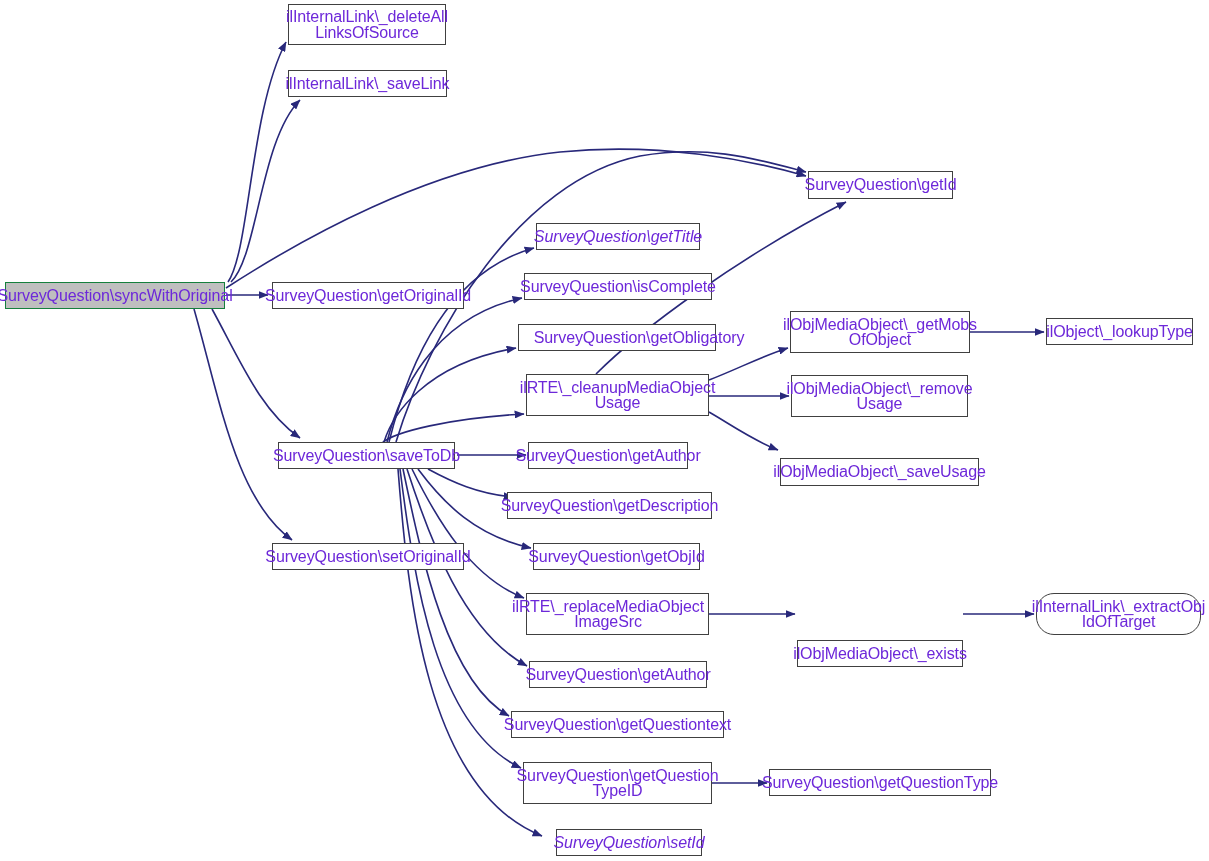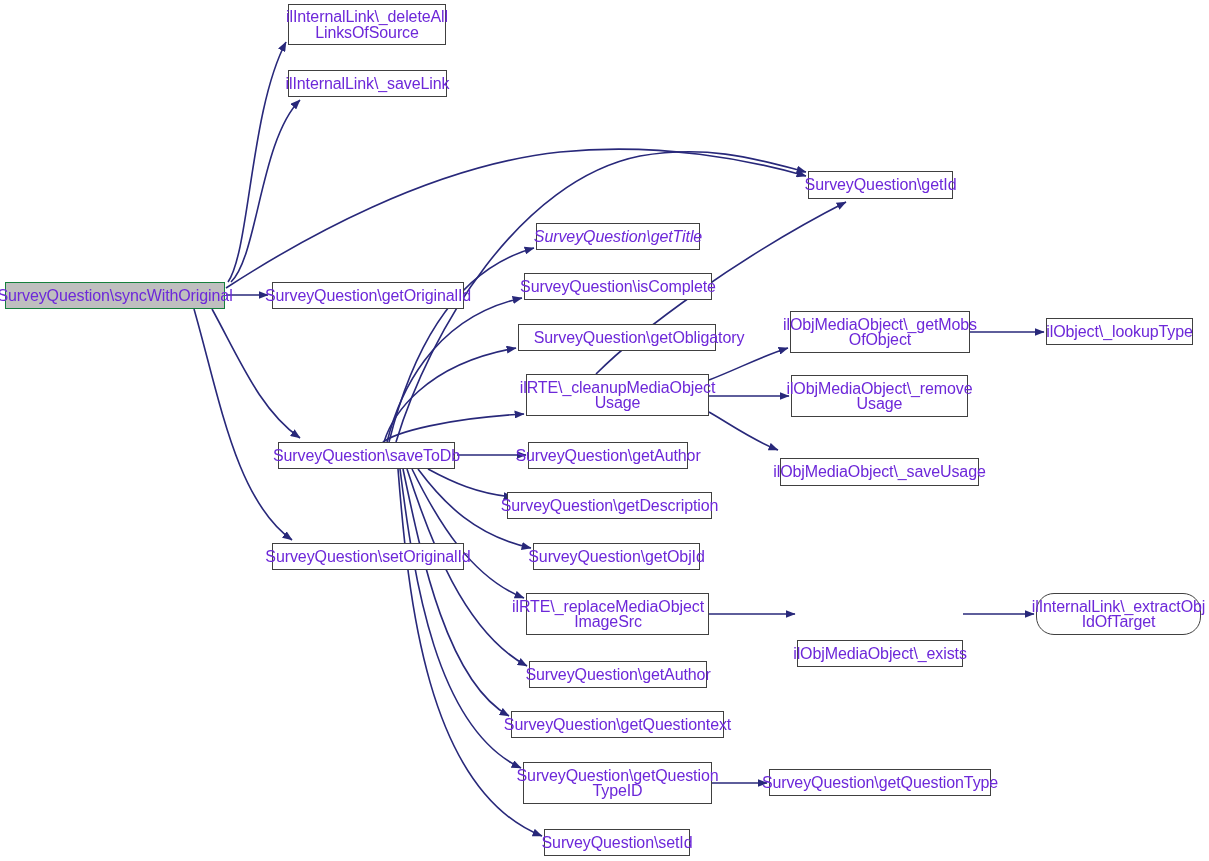--- a/index.html
+++ b/index.html
@@ -186,21 +186,21 @@
 
   <div class="node" style="left:511px; top:711px; width:213px; height:27px;">
     <span class="node-label">SurveyQuestion\getQuestiontext</span>
   </div>
 
   <div class="node" style="left:523px; top:762px; width:189px; height:42px;">
     <span class="node-label">SurveyQuestion\getQuestion
 TypeID</span>
   </div>
 
-  <div class="node" style="left:544px; top:829px; width:146px; height:27px;">
+  <div class="node" style="left:556px; top:829px; width:146px; height:27px;font-style:italic;">
     <span class="node-label">SurveyQuestion\setId</span>
   </div>
 
   <div class="node" style="left:790px; top:311px; width:180px; height:42px;">
     <span class="node-label">ilObjMediaObject\_getMobs
 OfObject</span>
   </div>
 
   <div class="node" style="left:791px; top:375px; width:177px; height:42px;">
     <span class="node-label">ilObjMediaObject\_remove

